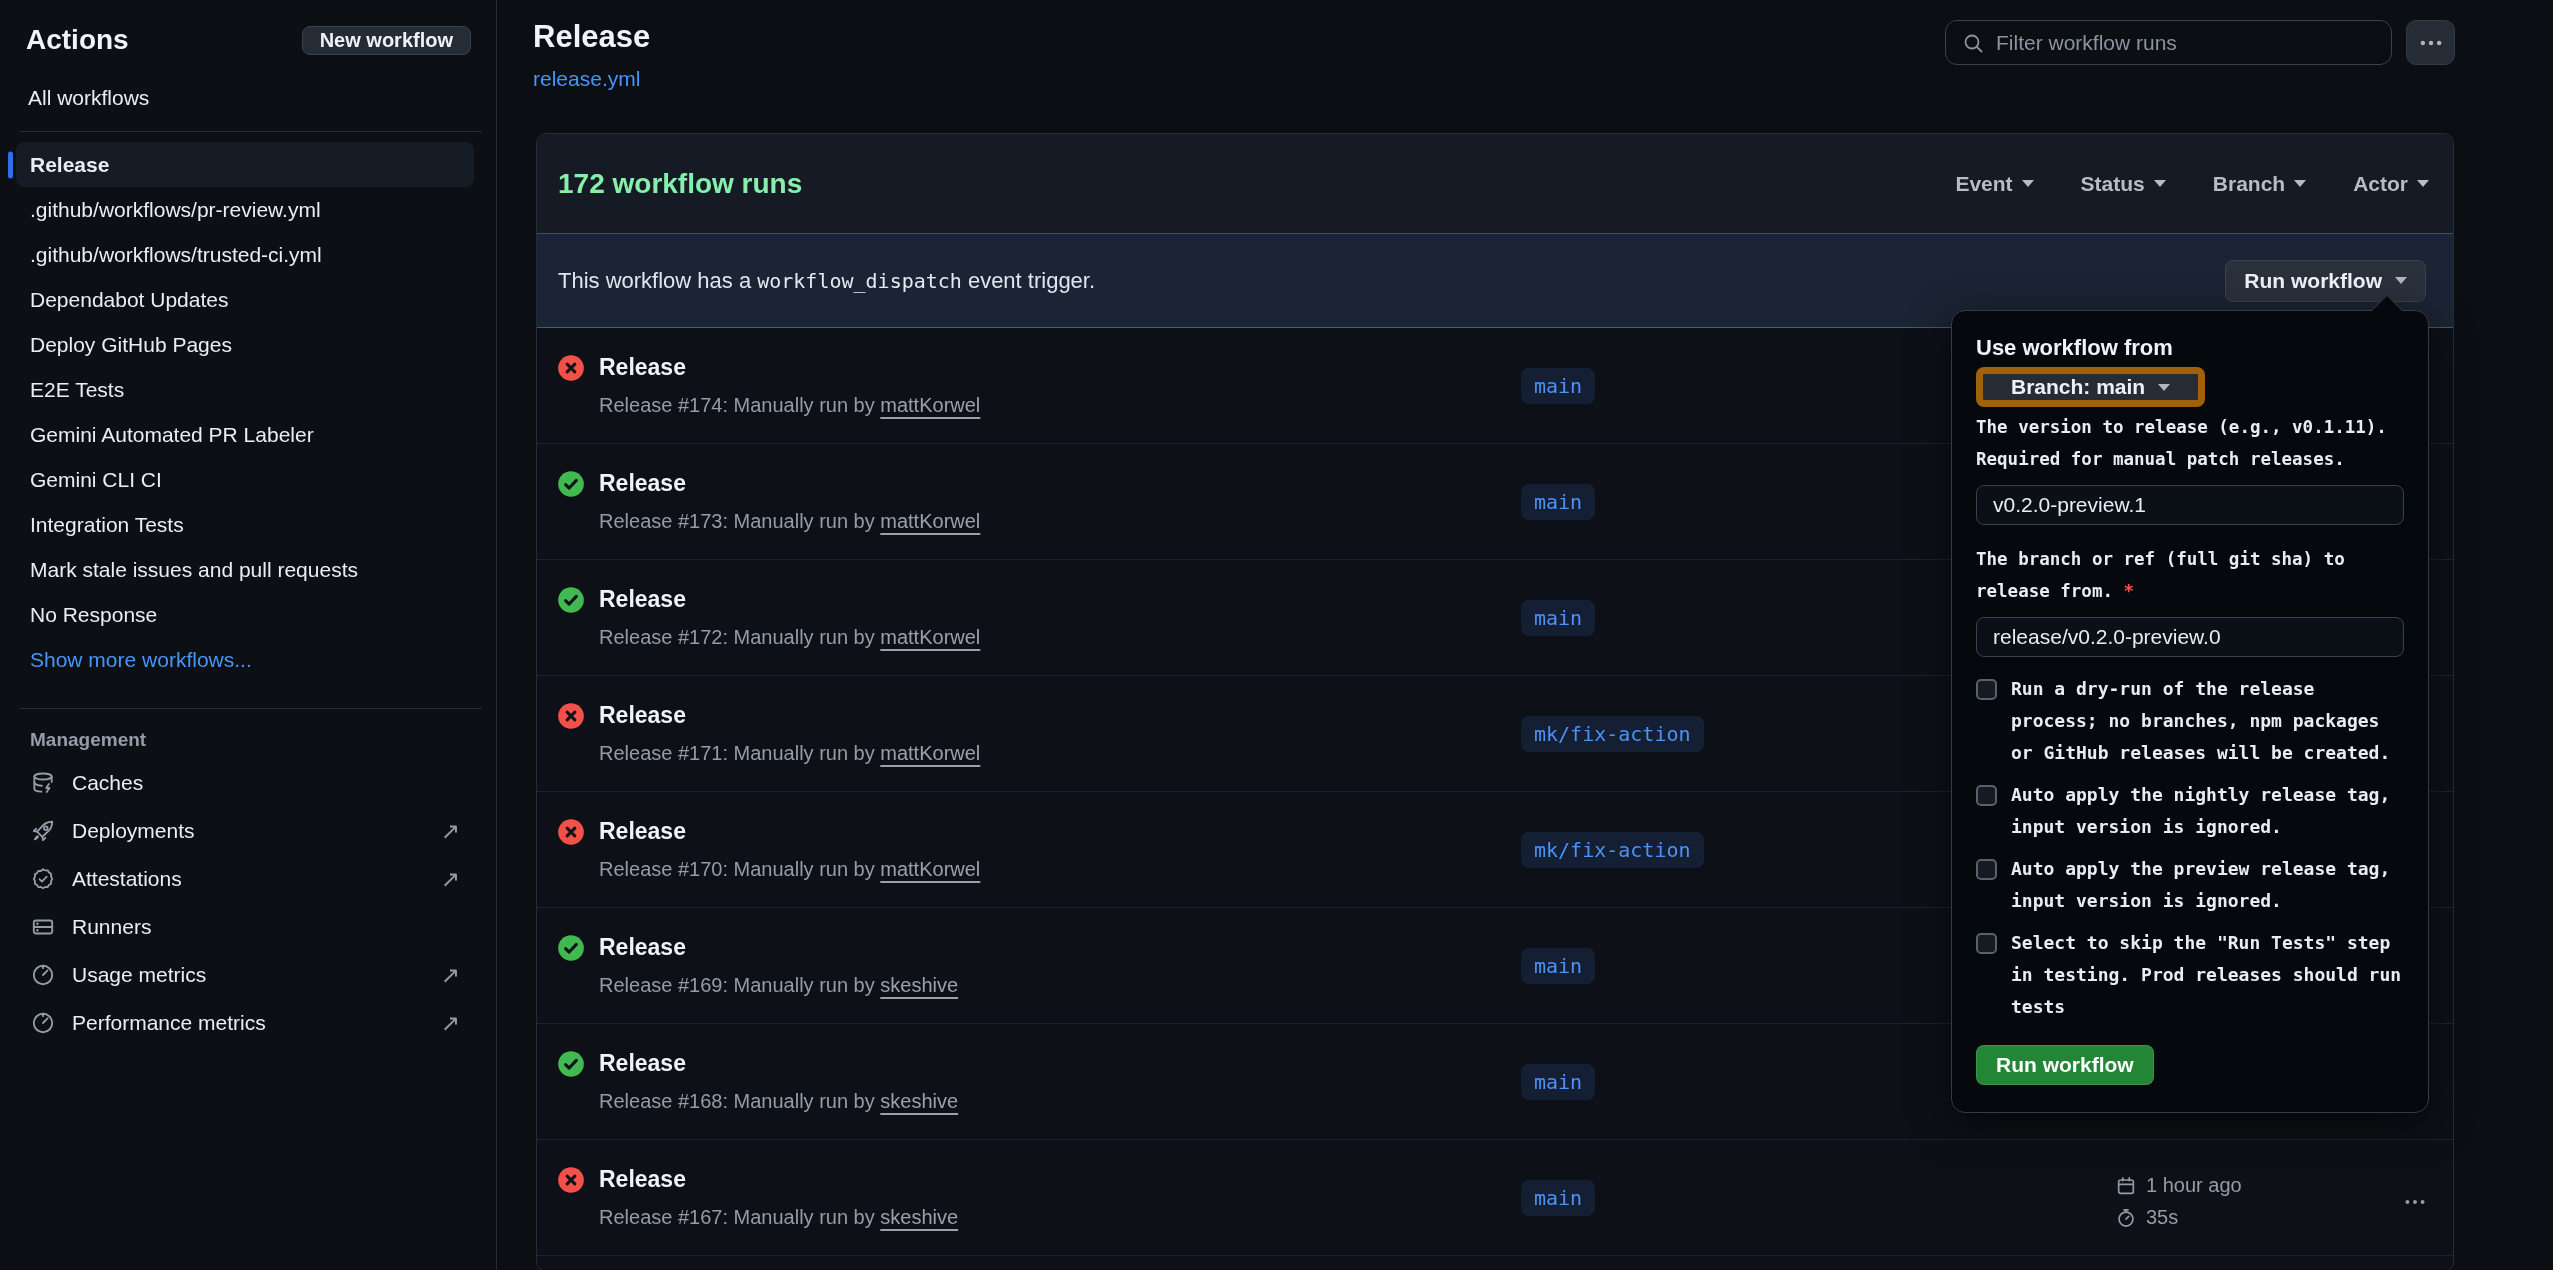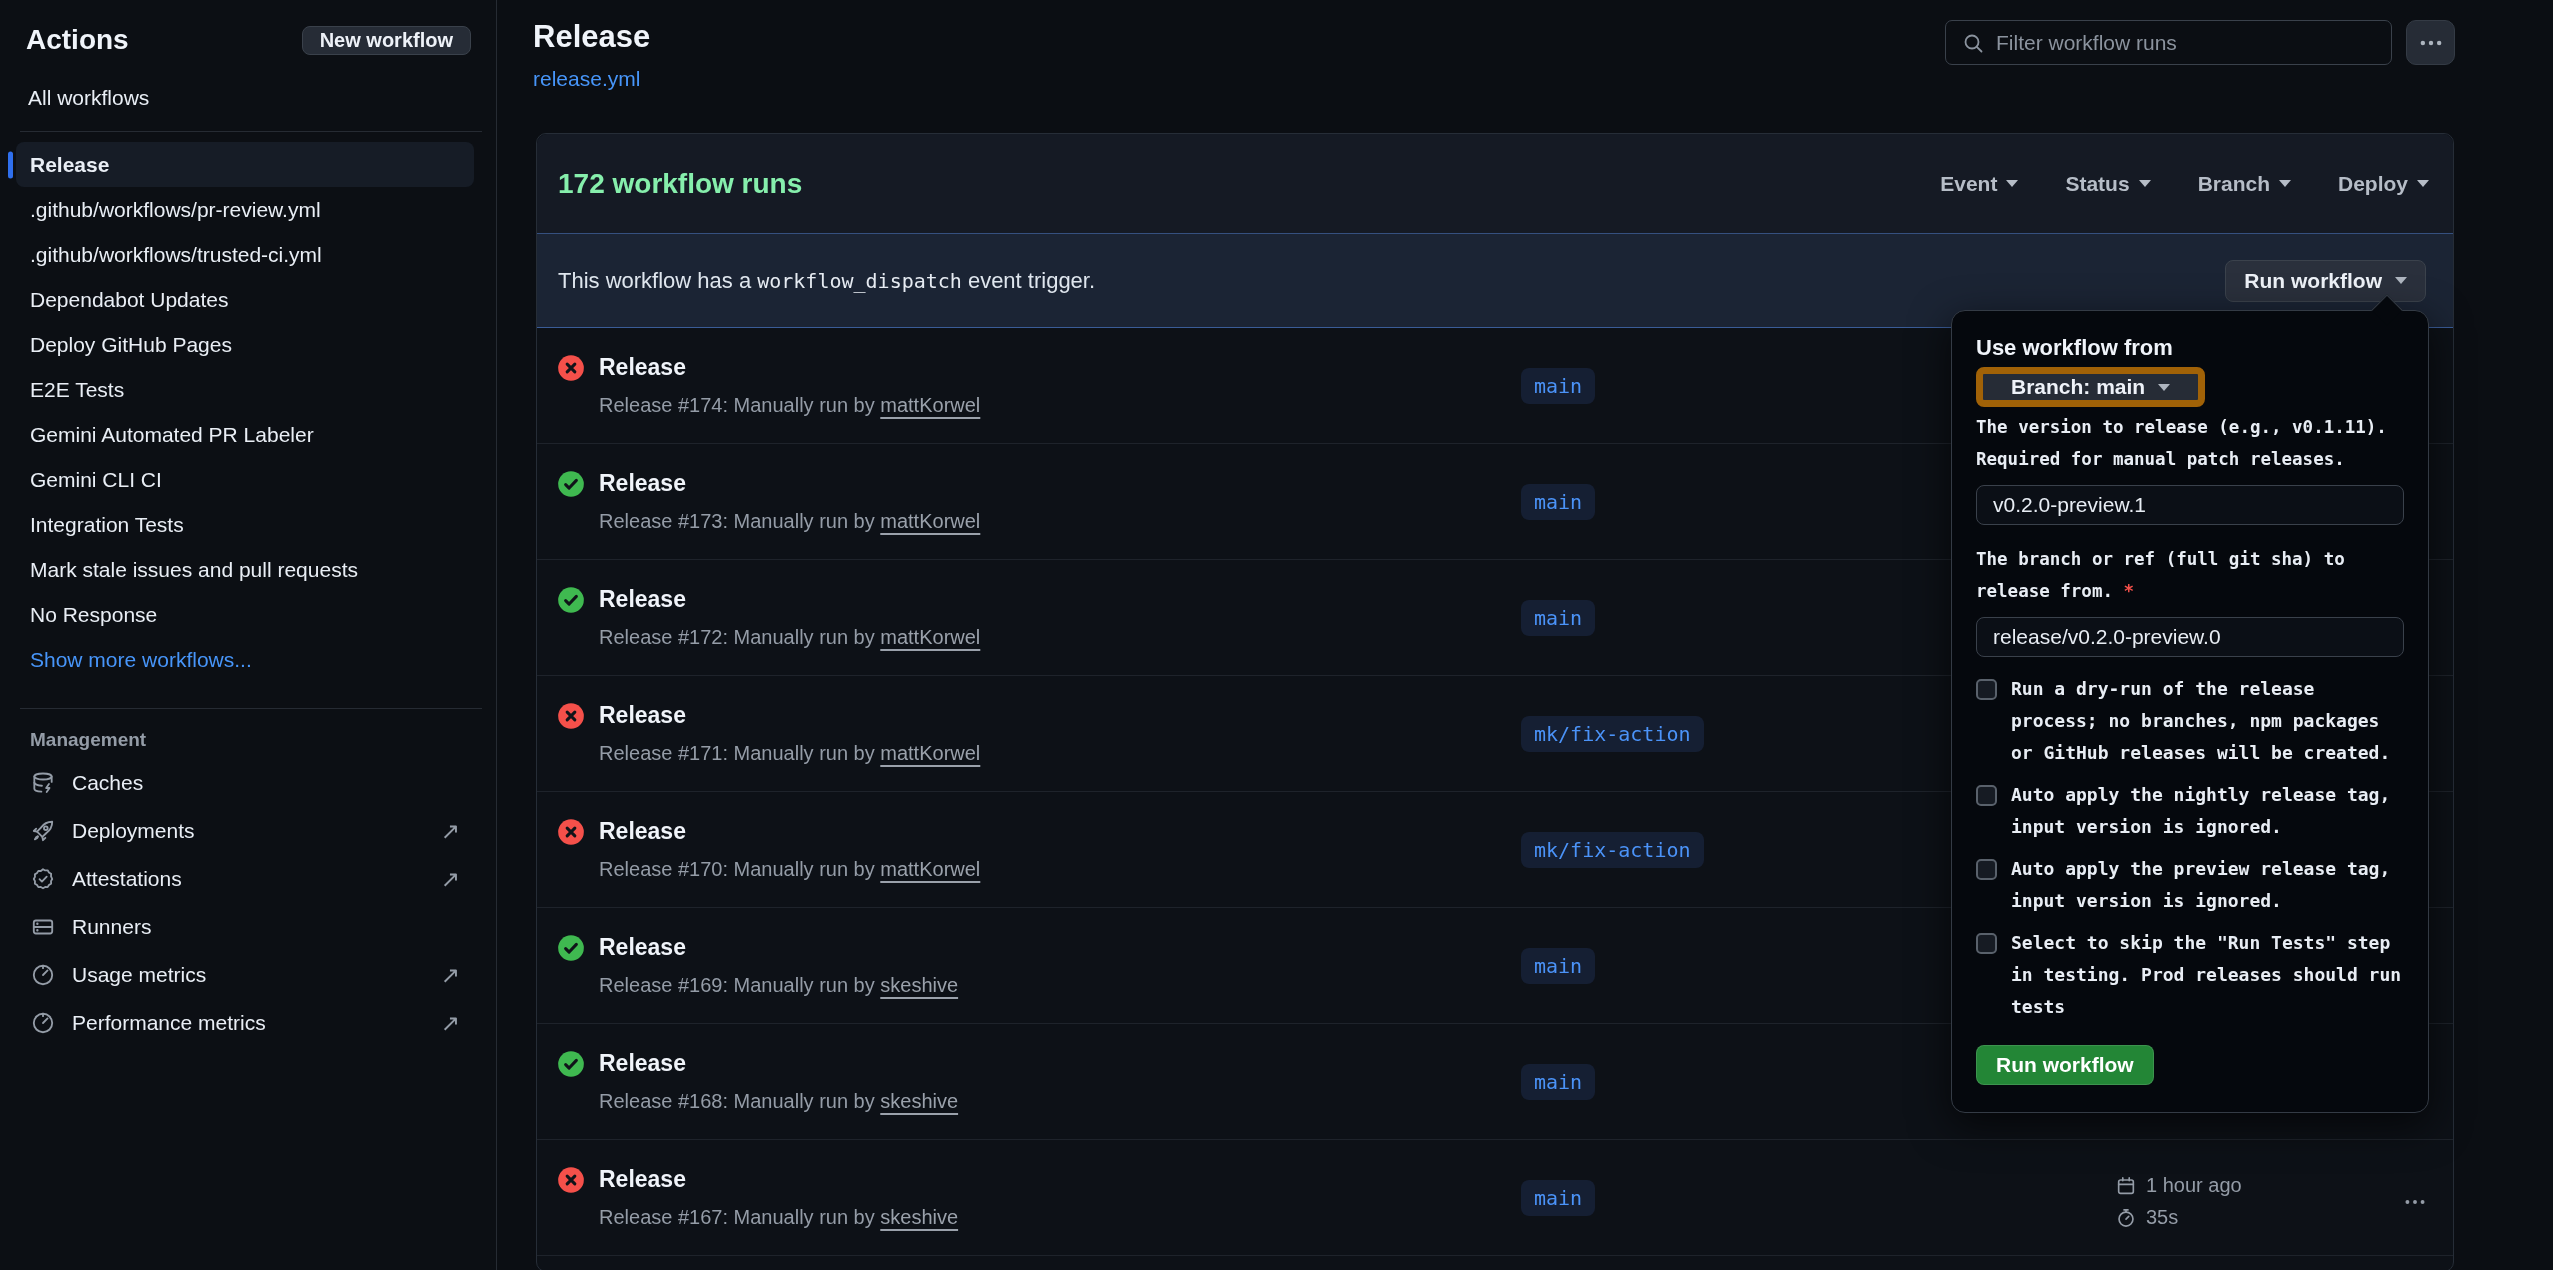--- a/index.html
+++ b/index.html
@@ -29,21 +29,21 @@
   .mgmt-item svg { width:26px; height:26px; flex-shrink:0; }
   .mgmt-icon { stroke:#949ca7; fill:none; stroke-width:1.7; stroke-linecap:round; stroke-linejoin:round; }
   .external-arrow { margin-left:auto; color:#949ca7; font-size:23px; line-height:1; }
 
   
   .main { position:relative; flex:1; background:#0b0e13; }
   .main-header { display:flex; justify-content:space-between; align-items:flex-start; padding:20px 98px 0 36px; }
   .page-title { font-size:31px; font-weight:700; color:#f0f4fa; line-height:34px; }
   .file-link { display:inline-block; margin-top:13px; font-size:21px; color:#4795f9; text-decoration:none; cursor:pointer; }
   .header-actions { display:flex; gap:14px; }
-  .search-box { width:447px; height:45px; border:1px solid #3a414b; border-radius:7px; display:flex; align-items:center; padding:0 15px; gap:11px; background:transparent; }
+  .search-box { width:447px; height:45px; border:1px solid #3a414b; border-radius:12px; display:flex; align-items:center; padding:0 15px; gap:11px; background:transparent; }
   .search-box svg { flex-shrink:0; }
   .search-box input { background:transparent; border:none; outline:none; color:#e9eef5; font-size:21px; font-family:inherit; width:100%; }
   .search-box input::placeholder { color:#8b939e; }
   .kebab-btn { width:49px; height:45px; background:#262c36; border:1px solid #343b45; border-radius:10px; display:flex; align-items:center; justify-content:center; cursor:pointer; }
 
   
   .runs-card { position:absolute; left:39px; top:133px; width:1918px; background:#0d1117; border:1px solid #262d37; border-radius:10px; }
   .card-header { height:99px; background:#151a24; border-radius:10px 10px 0 0; display:flex; align-items:center; justify-content:space-between; padding:0 24px 0 21px; }
   .runs-count { font-size:28px; font-weight:700; color:#86efac; }
   .filters { display:flex; gap:47px; }
@@ -204,21 +204,21 @@
             </div>
           <div class="filter">
               <span>Status</span>
               <span class="caret"></span>
             </div>
           <div class="filter">
               <span>Branch</span>
               <span class="caret"></span>
             </div>
           <div class="filter">
-              <span>Deploy</span>
+              <span>Actor</span>
               <span class="caret"></span>
             </div>
         </div>
       </div>
 
       <div class="banner">
         <div class="banner-text"><span>This workflow has a</span><code>workflow_dispatch</code><span>event trigger.</span></div>
         <button class="banner-run-btn">
           <span>Run workflow</span>
           <span class="caret"></span>

